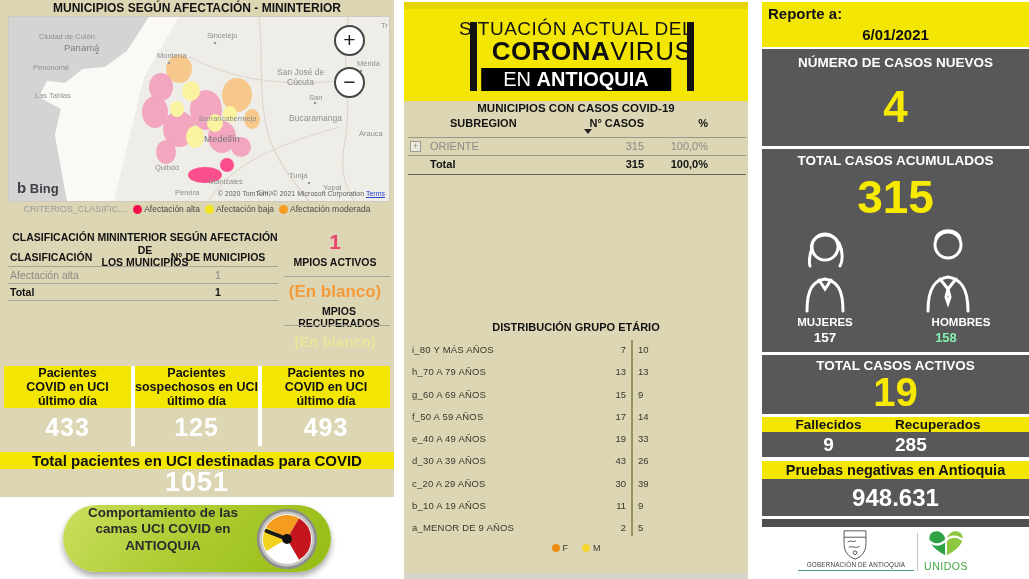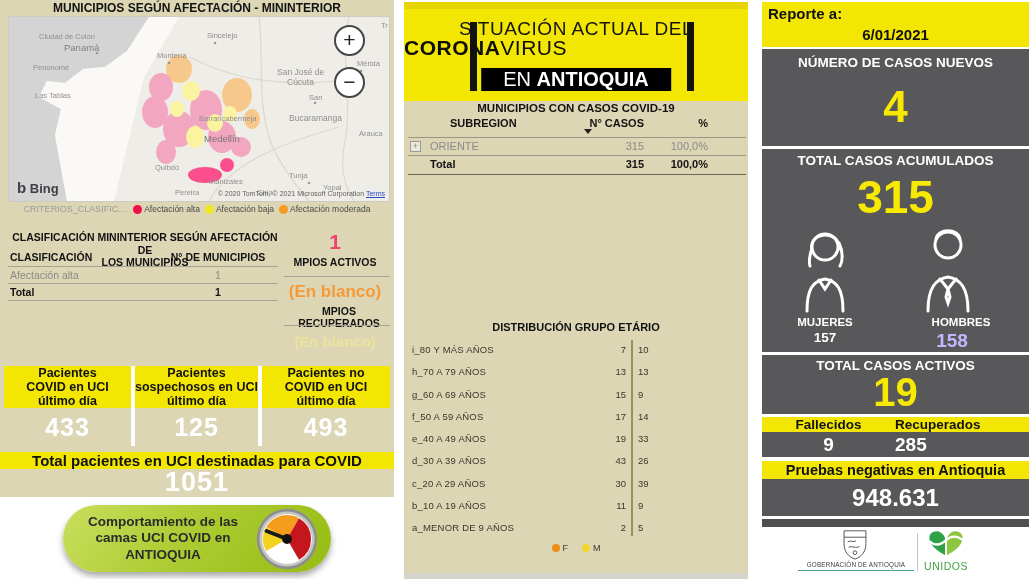--- a/index.html
+++ b/index.html
@@ -29,30 +29,30 @@
   .cls-c1{width:150px;text-align:left;padding-left:2px}
   .cls-c2{width:120px;text-align:center}
   .cls-line{position:absolute;left:8px;width:270px;border-top:1px solid #A9A397}
   .mp-line{position:absolute;left:284px;width:106px;border-top:1px solid #A9A397}
   .uci-head{position:absolute;top:366px;height:42px;background:#F3E603;display:flex;align-items:center;justify-content:center;
             font-size:12.5px;font-weight:bold;color:#121212;text-align:center;line-height:1.12}
   .uci-num{position:absolute;top:408px;height:38px;color:#fff;font-weight:bold;font-size:25px;letter-spacing:1px;text-align:center;line-height:38px}
   .uci-sep{position:absolute;top:366px;height:80px;width:4px;background:#fff}
   .pill{position:absolute;left:63px;top:505px;width:268px;height:67px;border-radius:34px;
         background:linear-gradient(125deg,#C9DF5E 0%,#AECC33 45%,#96BC13 100%);box-shadow:0 4px 6px rgba(0,0,0,.35);cursor:pointer}
-  .pill-text{position:absolute;left:16px;top:9px;width:168px;height:49px;display:flex;align-items:center;justify-content:center;
+  .pill-text{position:absolute;left:16px;top:0;width:168px;height:49px;display:flex;align-items:center;justify-content:center;
              font-size:13.5px;font-weight:bold;color:#2B2B2B;text-align:center;line-height:1.2}
   
   .panel-center{position:absolute;left:404px;top:0;width:344px;height:579px;background:#fff}
   .c-tan{position:absolute;left:0;top:101px;width:344px;height:472px;background:#DCD6B5}
   .c-strip{position:absolute;left:0;top:573px;width:344px;height:6px;background:#D6D4CB}
   .c-yellow{position:absolute;left:0;top:2px;width:344px;height:99px;background:linear-gradient(#E7D403 0 7px,#F3E603 7px)}
   .c-bar{position:absolute;top:20px;width:7px;height:69px;background:#121212}
   .c-l1{position:absolute;left:0;top:16px;width:344px;text-align:center;font-size:19px;color:#151515;letter-spacing:.5px}
-  .c-l2{position:absolute;left:0;top:34px;width:344px;text-align:left;font-size:21px;color:#0E0E0E;letter-spacing:.5px}
+  .c-l2{position:absolute;left:16px;top:34px;width:344px;text-align:center;font-size:26px;color:#0E0E0E;letter-spacing:.5px}
   .c-l2 .lt{font-weight:normal}
   .c-badge{position:absolute;left:50%;transform:translateX(-50%);top:66px;height:23px;background:#000;color:#fff;
            display:flex;align-items:center;padding:0 22px;font-size:20px;white-space:nowrap}
   .tbl-title{position:absolute;left:0;top:102px;width:344px;text-align:center;font-size:11.5px;font-weight:bold;color:#121212}
   .tbl-line{position:absolute;left:4px;width:338px;border-top:1px solid #9C9684}
   .tbl-row{position:absolute;left:0;width:344px;height:15px;font-size:11px}
   .tr-name{position:absolute;left:26px;top:0}
   .tr-cases{position:absolute;left:150px;width:90px;text-align:right;top:0}
   .tr-pct{position:absolute;left:232px;width:72px;text-align:right;top:0}
   .gray-t{color:#8A8A8A}
@@ -361,21 +361,21 @@
           <circle cx="30" cy="22" r="13"></circle>
           <path d="M18,16 C20,5 40,5 42,16"></path>
           <path d="M10,88 C10,64 18,56 30,54 C42,56 50,64 50,88"></path>
           <path d="M22,56 L30,66 L38,56"></path>
           <path d="M30,66 L28,74 L30,80 L32,74 Z"></path>
         </g>
       </svg>
       <div class="abs b ctr" style="left:18px;top:167px;width:90px;font-size:11.5px;color:#fff">MUJERES</div>
       <div class="abs b ctr" style="left:18px;top:181px;width:90px;font-size:13.5px;color:#fff">157</div>
       <div class="abs b ctr" style="left:151px;top:167px;width:96px;font-size:11.5px;color:#fff">HOMBRES</div>
-      <div class="abs b ctr" style="left:142px;top:181px;width:96px;font-size:19px;color:#c4b5fd">158</div>
+      <div class="abs b ctr" style="left:136px;top:181px;width:96px;font-size:13px;color:#86efac">158</div>
     </div>
 
     <div class="gbox" style="top:355px;height:59px">
       <div class="r-title" style="top:3px">TOTAL CASOS ACTIVOS</div>
       <div class="r-big" style="top:14px;font-size:40px;line-height:46px">19</div>
     </div>
 
     <div class="ybox" style="top:417px;height:15px">
       <span class="half-l b" style="top:0;font-size:13.5px;line-height:15px;color:#121212">Fallecidos</span>
       <span class="half-r b" style="top:0;font-size:13.5px;line-height:15px;color:#121212">Recuperados</span>

